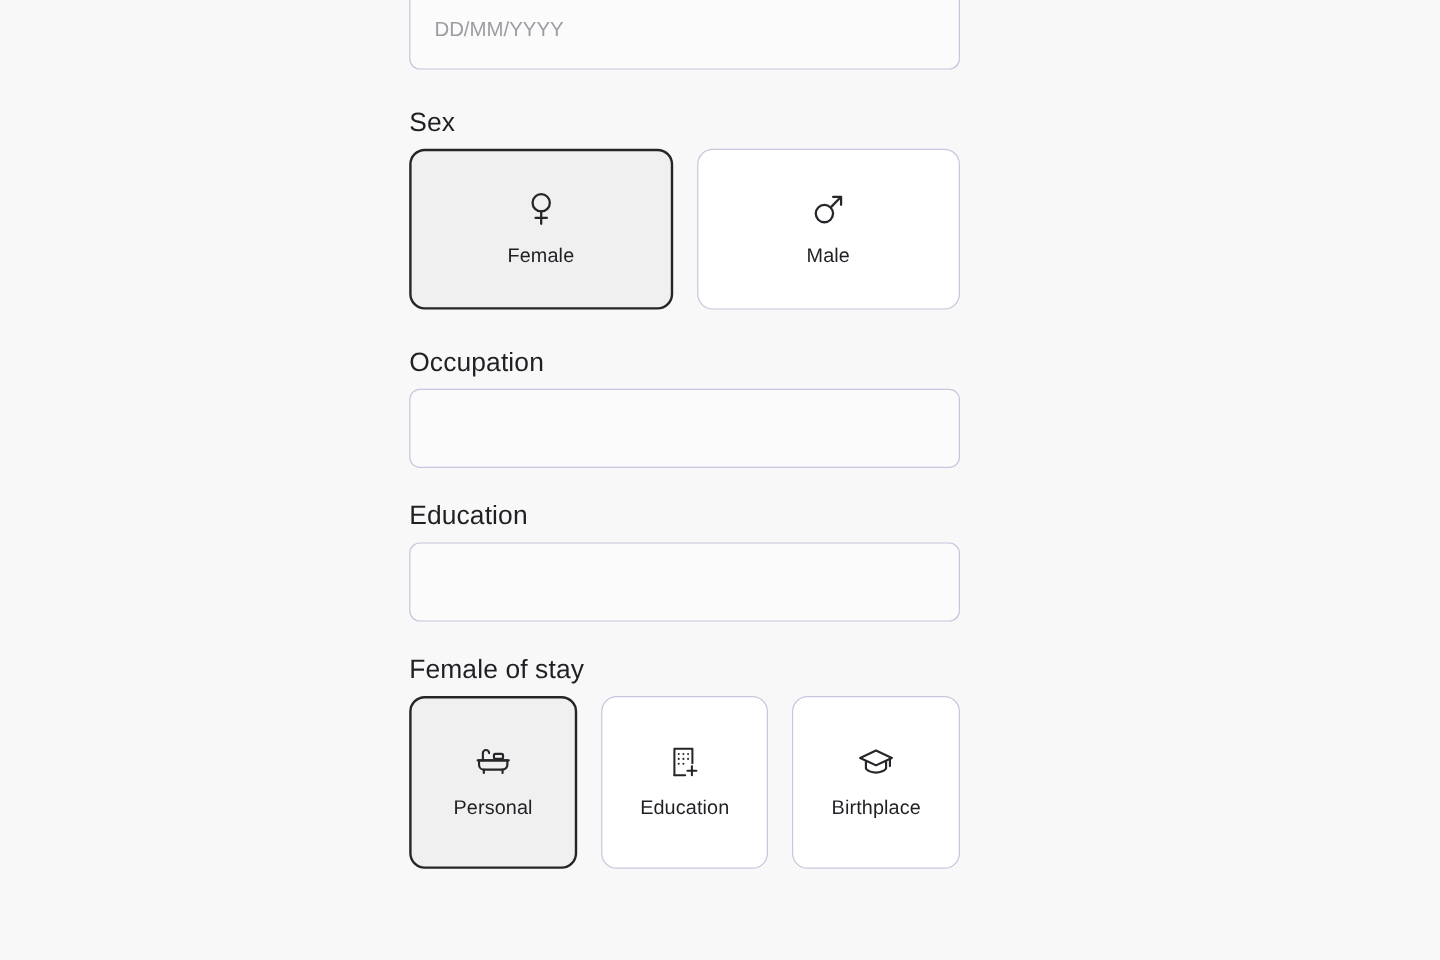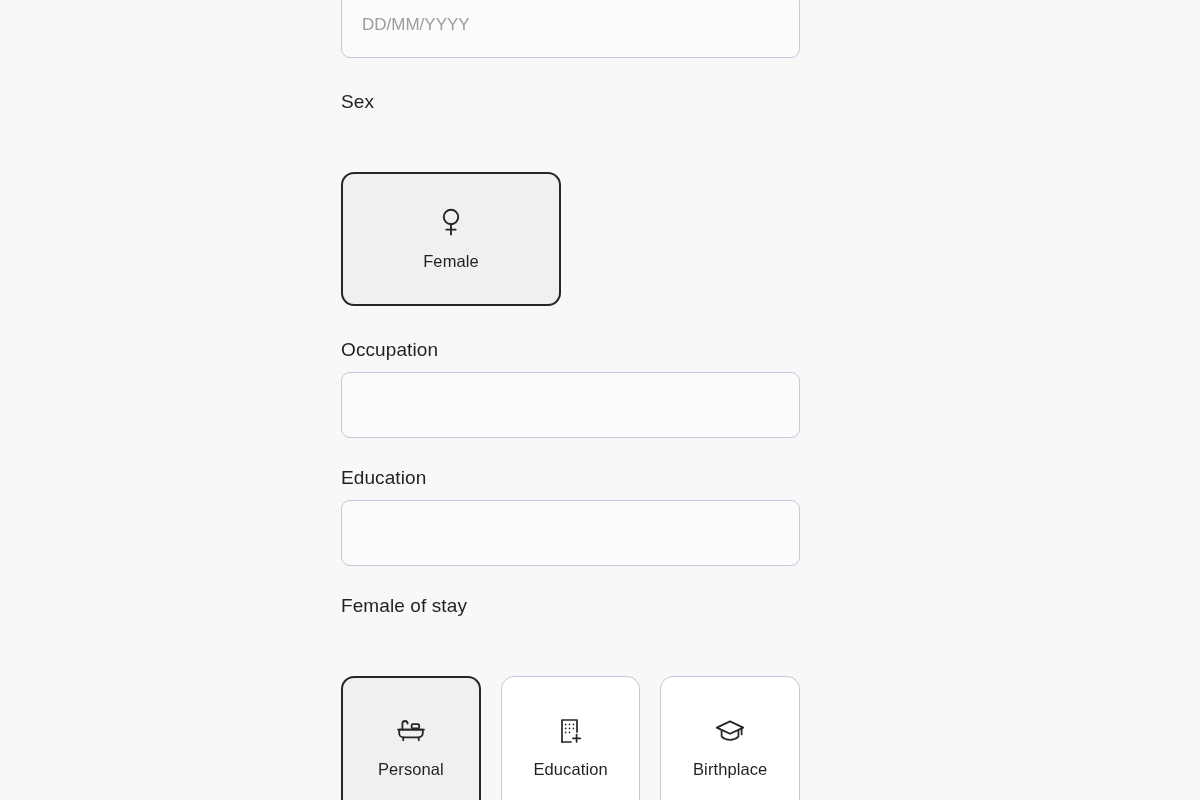--- a/index.html
+++ b/index.html
@@ -20,21 +20,21 @@
     left: 341px;
     top: -8px;
     width: 459px;
   }
 
   
   .field {
     margin-bottom: 0;
   }
   .field-label {
-    font-size: 19px;
+    font-size: 22px;
     color: #1f2024;
     line-height: 20px;
     margin-bottom: 12px;
     letter-spacing: 0.1px;
   }
 
   .text-input {
     box-sizing: border-box;
     width: 459px;
     height: 66px;
@@ -66,21 +66,20 @@
     box-sizing: border-box;
     background: #ffffff;
     border: 1.6px solid #c6c6de;
     border-radius: 13px;
     display: flex;
     flex-direction: column;
     align-items: center;
     justify-content: center;
     cursor: pointer;
     user-select: none;
-    margin-top: 48px;
   }
   .option-card.selected {
     background: #f0f0f0;
     border: 2.2px solid #262629;
   }
 
   .option-card .opt-icon {
     display: flex;
     align-items: center;
     justify-content: center;
@@ -126,20 +125,30 @@
         <span class="opt-icon">
           <svg width="28" height="30" viewBox="0 0 28 30" fill="none" stroke="currentColor" stroke-width="1.9" stroke-linecap="round" stroke-linejoin="round">
             <circle cx="14" cy="10" r="7.2"></circle>
             <line x1="14" y1="17.2" x2="14" y2="27.5"></line>
             <line x1="9.3" y1="22.6" x2="18.7" y2="22.6"></line>
           </svg>
         </span>
         <span class="opt-label">Female</span>
       </div>
 
+      <div class="option-card sex-card">
+        <span class="opt-icon">
+          <svg width="30" height="30" viewBox="0 0 30 30" fill="none" stroke="currentColor" stroke-width="1.9" stroke-linecap="round" stroke-linejoin="round">
+            <circle cx="12" cy="19" r="7.2"></circle>
+            <line x1="17.3" y1="13.8" x2="25.5" y2="5.4"></line>
+            <polyline points="19.3,5.1 25.9,5.1 25.9,11.7"></polyline>
+          </svg>
+        </span>
+        <span class="opt-label">Male</span>
+      </div>
 
     </div>
   </div>
 
   <div class="spacer-lg"></div>
 
   <div class="field">
     <div class="field-label">Occupation</div>
     <input class="text-input" type="text" placeholder="" style="">
   </div>

